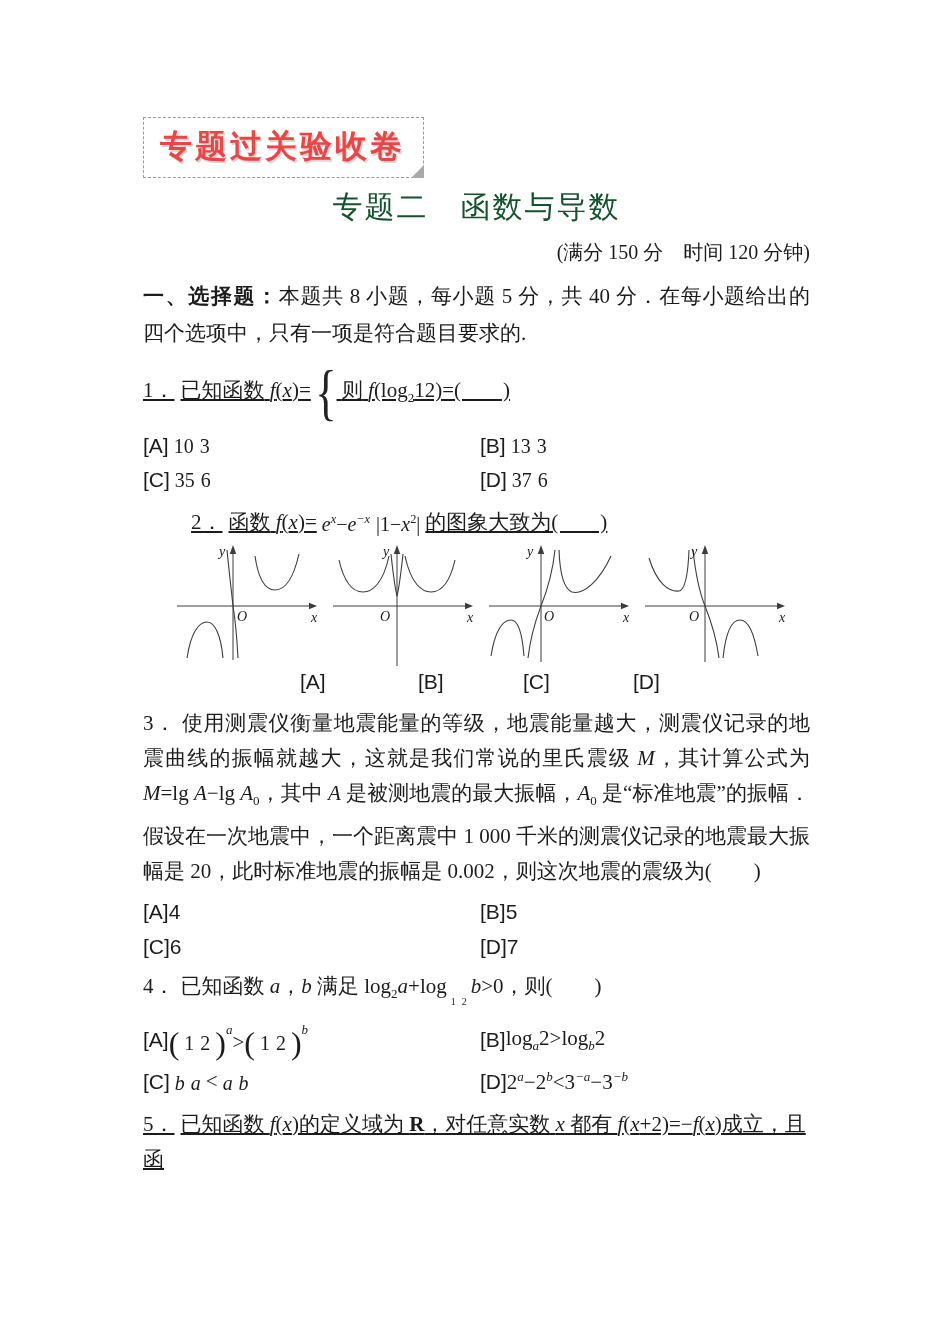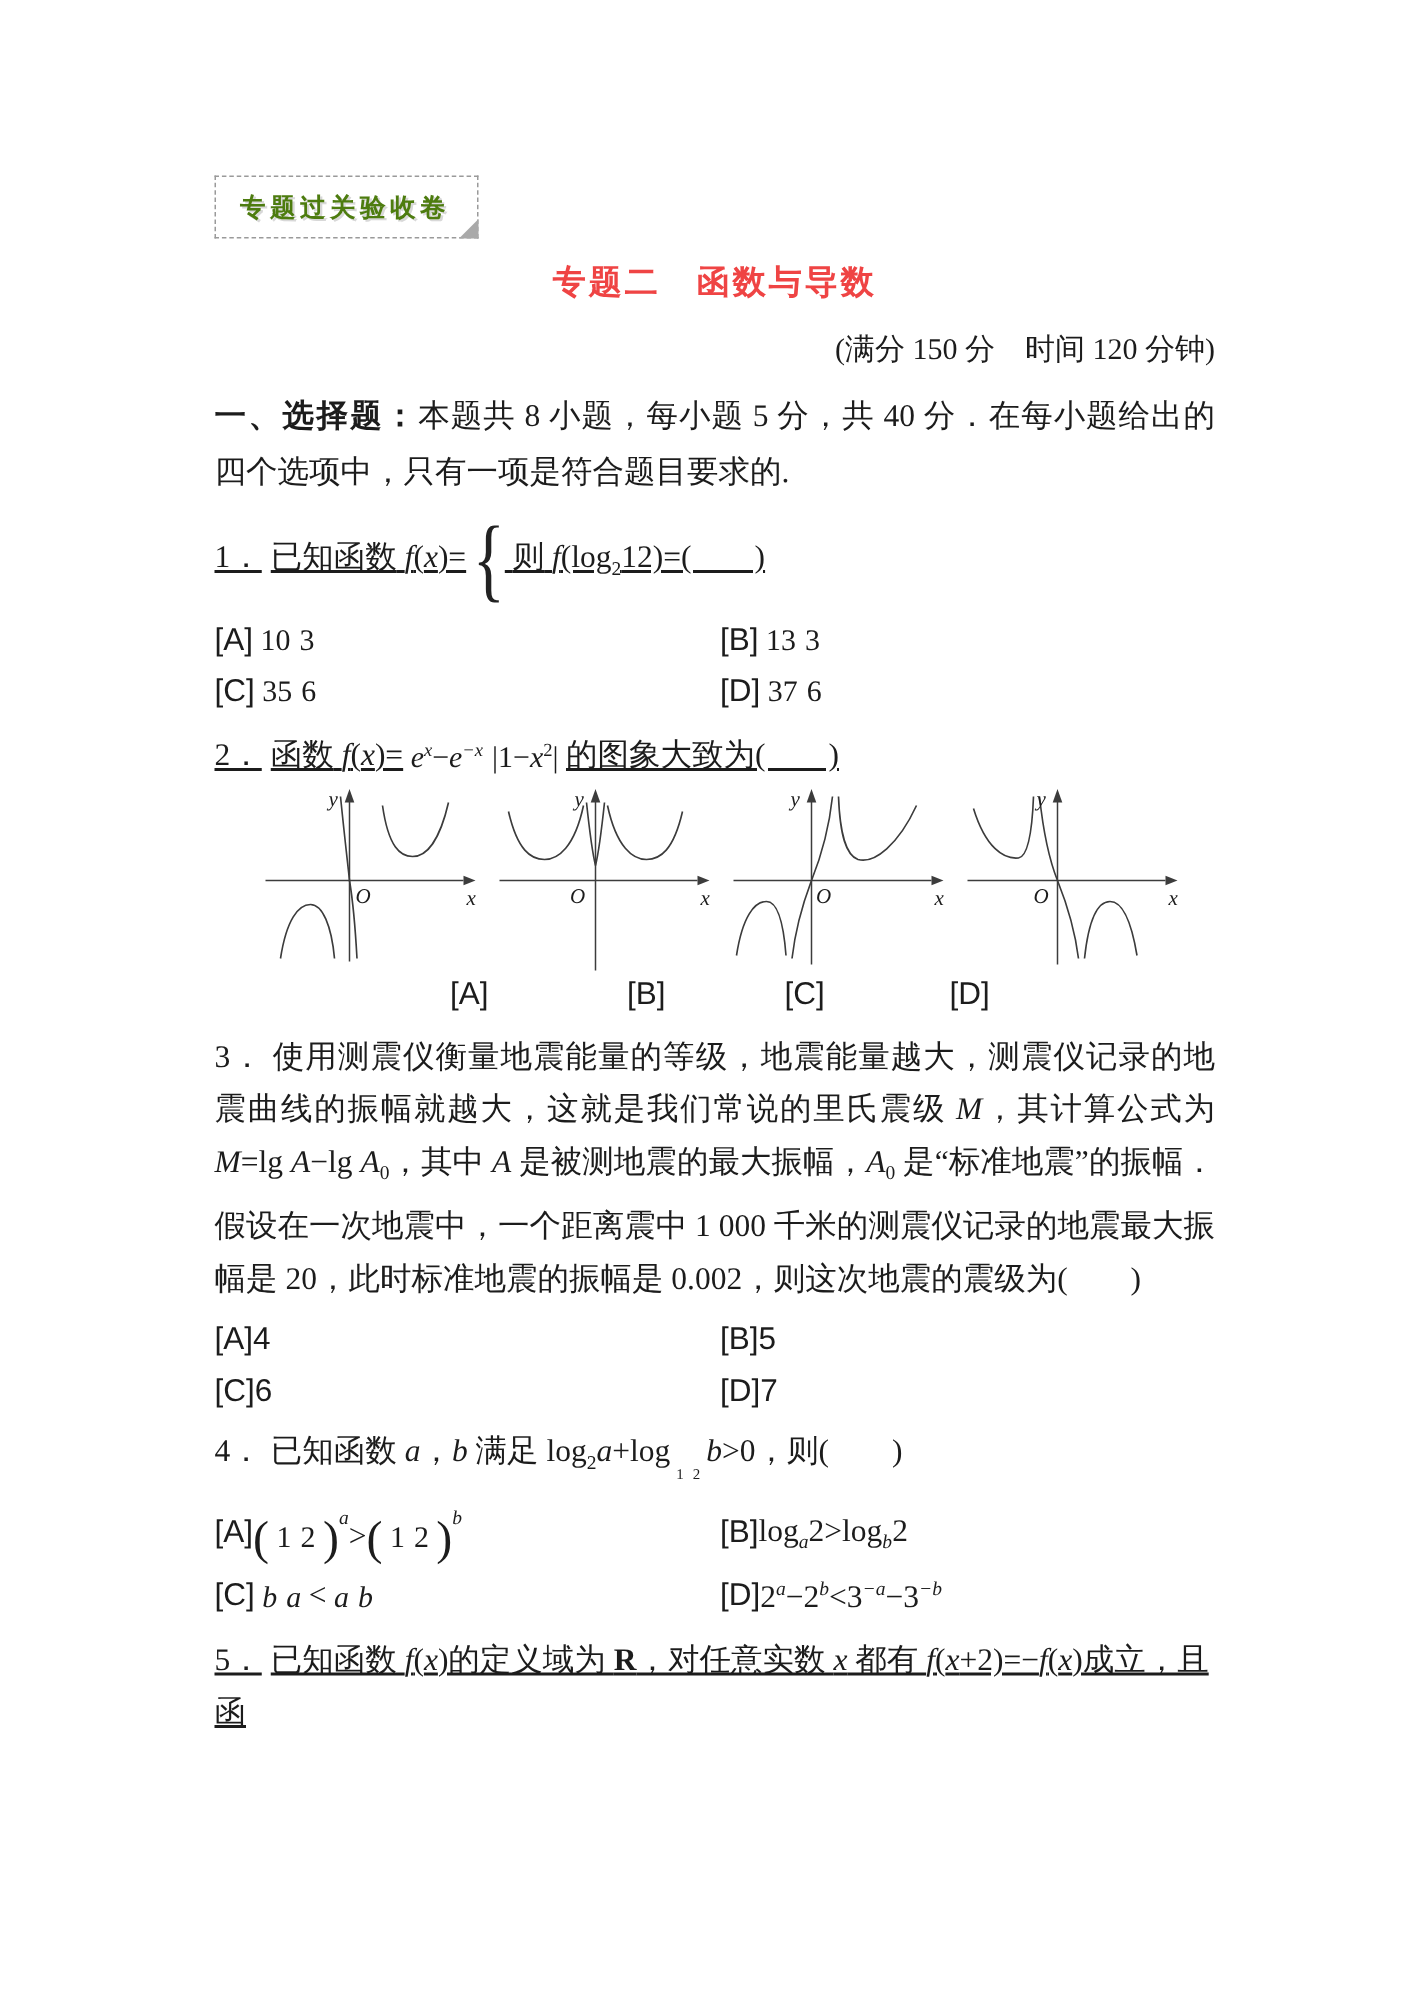--- a/index.html
+++ b/index.html
@@ -9,31 +9,31 @@
     font-size:21px;box-sizing:border-box;
     padding:117px 140px 0 143px;overflow:hidden;
   }
   p{margin:0;}
   
   .badge{
     display:inline-block;position:relative;border:1px dashed #9a9a9a;
     padding:7px 18px 8px 16px;background:#fff;
   }
   .badge-label{
-    font-weight:bold;font-size:17px;letter-spacing:3px;color:#4d7c0f;
+    font-weight:bold;font-size:32px;letter-spacing:3px;color:#ef4444;
     text-shadow:1.5px 1.5px 0 #d8d8d8;
   }
   .badge-fold{
     position:absolute;right:-1px;bottom:-1px;width:0;height:0;
     border-left:13px solid transparent;border-bottom:13px solid #a9a9a9;
   }
   
   .title{
-    text-align:center;font-size:22px;font-weight:bold;letter-spacing:2px;
-    margin-top:8px;line-height:42px;color:#ef4444;
+    text-align:center;font-size:30px;font-weight:normal;letter-spacing:2px;
+    margin-top:8px;line-height:42px;color:#14532d;
   }
   .subtitle{text-align:right;font-size:20px;margin-top:10px;line-height:28px;}
   
   .section-head{margin-top:12px;line-height:37px;text-align:justify;}
   .section-head b{letter-spacing:1px;}
   
   .stem{margin-top:12px;line-height:1.35;text-decoration:underline;}
   .qnum{margin-right:6px;}
   .mi{font-style:italic;}
   .mb{font-weight:bold;}
@@ -135,21 +135,21 @@
       <span class="opt-label">[D]</span>
       <span class="frac">
         <span class="fnum">37</span>
         <span class="fbar"></span>
         <span class="fden">6</span>
       </span>
     </span>
 </div>
 
 
-<p class="stem" style="margin-top:16px;"><span class="qnum">2．</span><span>函数</span>
+<p class="stem" style="margin-top:16px;margin-left:48px;"><span class="qnum">2．</span><span>函数</span>
   <span><span class="mi">f</span><span class="mr">(</span><span class="mi">x</span><span class="mr">)=</span><span class="frac">
         <span class="fnum"><span class="mi">e</span><sup class="mi">x</sup><span class="mr">−</span><span class="mi">e</span><sup class="mi">−x</sup></span>
         <span class="fbar"></span>
         <span class="fden"><span class="mr">|1−</span><span class="mi">x</span><sup class="mr">2</sup><span class="mr">|</span></span>
       </span></span><span>的图象大致为(　　)</span></p>
 
 <div class="graph-row">
 
   <svg width="150" height="128" viewBox="0 0 150 128">
     <line class="gaxis" x1="6" y1="66" x2="138" y2="66"></line>

